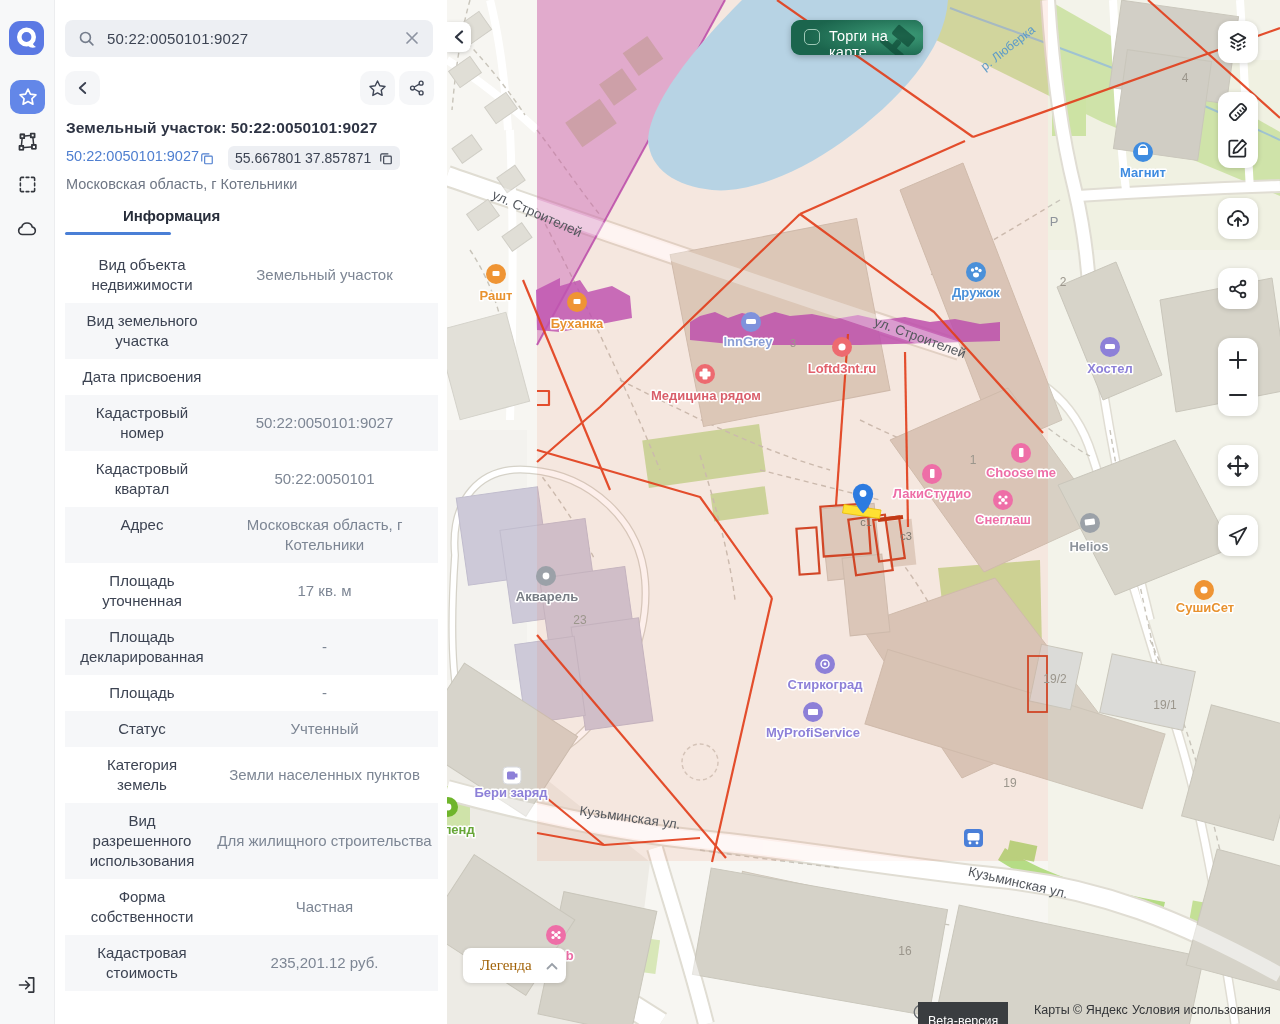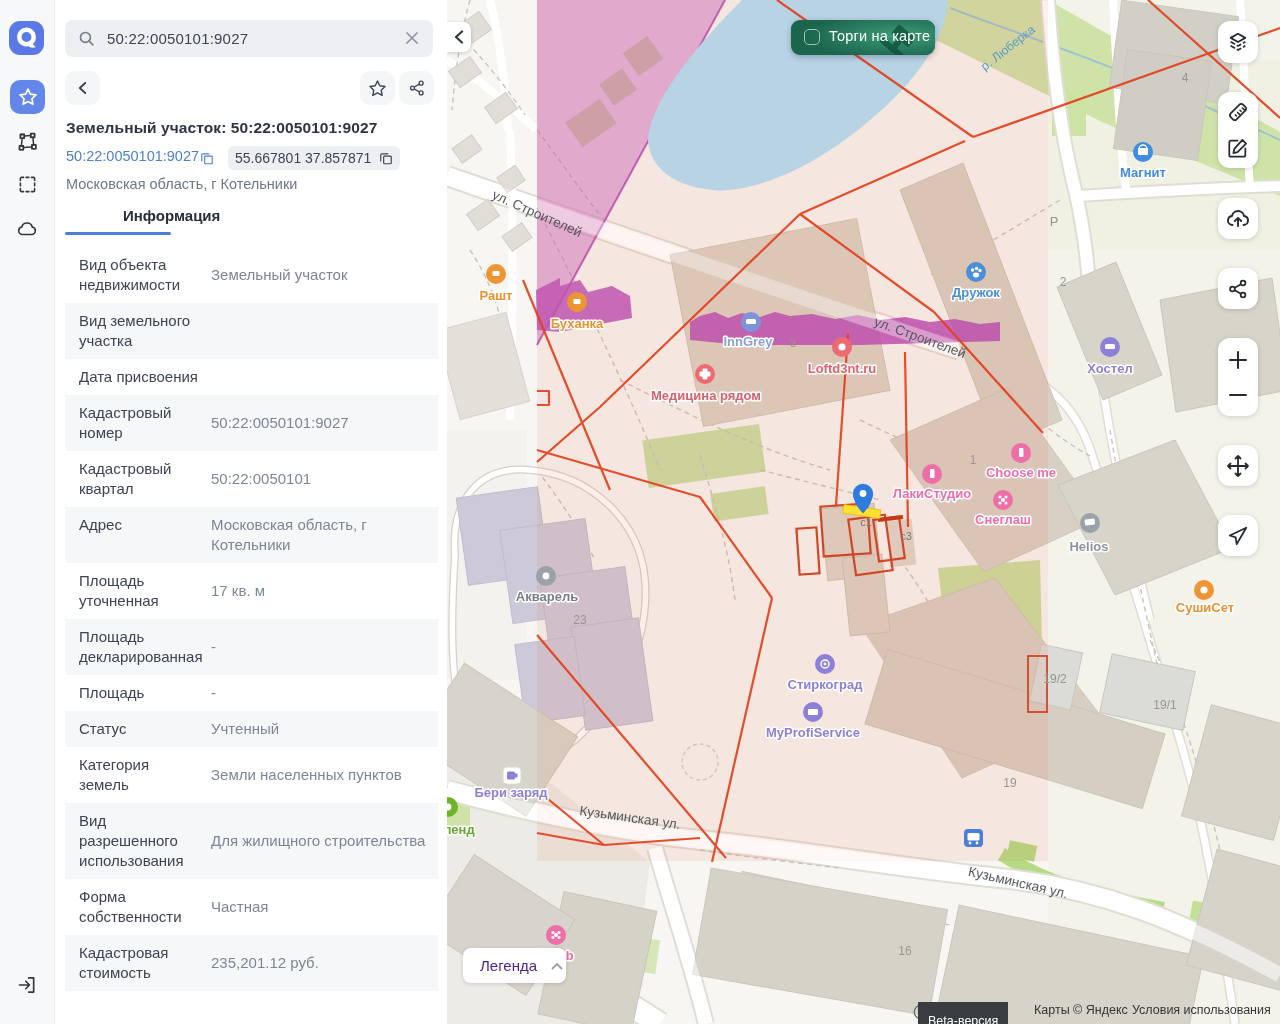--- a/index.html
+++ b/index.html
@@ -13,33 +13,33 @@
 .panel { position:absolute; left:56px; top:0; width:391px; height:1024px; background:#fff; z-index:25; }
 .search { position:absolute; left:9px; top:20px; width:368px; height:37px; background:#edeff3; border-radius:8px; display:flex; align-items:center; }
 .search .txt { font-size:15px; color:#3d4453; margin-left:12px; letter-spacing:.2px; }
 .hbtn { position:absolute; top:71px; width:35px; height:34px; background:#f5f6f8; border-radius:10px; display:flex; align-items:center; justify-content:center; }
 .title { position:absolute; left:10px; top:119px; width:375px; font-size:15.5px; font-weight:700; color:#2e3444; letter-spacing:.1px;}
 .chip1 { position:absolute; left:10px; top:148px; font-size:14.5px; color:#4f7fd0; }
 .chip2 { position:absolute; left:172px; top:146px; height:24px; background:#edeff3; border-radius:6px; display:flex; align-items:center; padding:0 7px; font-size:14px; color:#3d4453;justify-content:flex-end; }
 .addr { position:absolute; left:10px; top:176px; font-size:14.5px; color:#6e7684; }
 .tab { position:absolute; left:19px; top:207px; font-size:15px; font-weight:700; color:#272d3a;margin-left:48px; }
 .tabline { position:absolute; left:9px; top:232px; width:106px; height:3px; background:#4a7fd6; border-radius:2px; }
-.rows { position:absolute; left:9px; top:247px; width:373px; }
+.rows { position:absolute; left:9px; top:247px; width:373px;text-align:center; }
 .row { display:flex; font-size:15px; }
 .row.g { background:#f6f7f9; }
 .row .l { width:146px; padding:8px 6px 8px 14px; color:#3c4352; line-height:20px; }
 .row .v { flex:1; padding:8px 0 8px 0; color:#7d8694; line-height:20px; display:flex; flex-direction:column; justify-content:center; }
 .map { position:absolute; left:447px; top:0; width:833px; height:1024px; background:#f7f6f1; z-index:1; overflow:hidden; }
 .backmap { position:absolute; left:0px; top:22px; width:24px; height:30px; background:#fff; border-radius:0 8px 8px 0; box-shadow:0 1px 4px rgba(0,0,0,.18); z-index:10; display:flex; align-items:center; justify-content:center; }
-.torgi { position:absolute; left:344px; top:20px; width:144px; height:35px; border-radius:9px; background:linear-gradient(135deg,#2c7f62 0%,#1d6a50 45%,#135640 100%); box-shadow:0 2px 6px rgba(0,0,0,.25); z-index:10; overflow:hidden; }
+.torgi { position:absolute; left:344px; top:20px; width:132px; height:35px; border-radius:9px; background:linear-gradient(135deg,#2c7f62 0%,#1d6a50 45%,#135640 100%); box-shadow:0 2px 6px rgba(0,0,0,.25); z-index:10; overflow:hidden; }
 .torgi .cb { position:absolute; left:13px; top:9px; width:16px; height:16px; border:1.6px solid #9dc8b6; border-radius:5px; }
 .torgi .tx { position:absolute; left:38px; top:8px; font-size:14.5px; color:#fff; letter-spacing:.2px; }
 .tool { position:absolute; left:771px; width:40px; background:#fff; border-radius:12px; box-shadow:0 1px 5px rgba(0,0,0,.16); z-index:10; display:flex; flex-direction:column; align-items:center; justify-content:center; }
 .legend { position:absolute; left:16px; top:948px; width:103px; height:35px; background:#fff; border-radius:8px; box-shadow:0 1px 4px rgba(0,0,0,.14); z-index:10; display:flex; align-items:center; }
-.legend .tx { font-size:15px; color:#4c1d95; margin-left:17px; }
+.legend .tx { font-size:15px; color:#a16207; margin-left:17px;font-family:Liberation Serif, serif; }
 .scalebar { position:absolute; left:168px; top:997px; z-index:9; }
 .attr { position:absolute; top:1003px; z-index:9; font-size:12.5px; color:#333538;margin-left:20px; }
 .beta { position:absolute; left:471px; top:1002px; height:19px; border-radius:0; background:#3a3d40; color:#fff; font-size:12.5px; padding:12px 10px; z-index:9; }
 </style>
 </head>
 <body>
 
 <div class="map">
 <svg width="833" height="1024" viewBox="447 0 833 1024" style="position:absolute;left:0;top:0">
 

